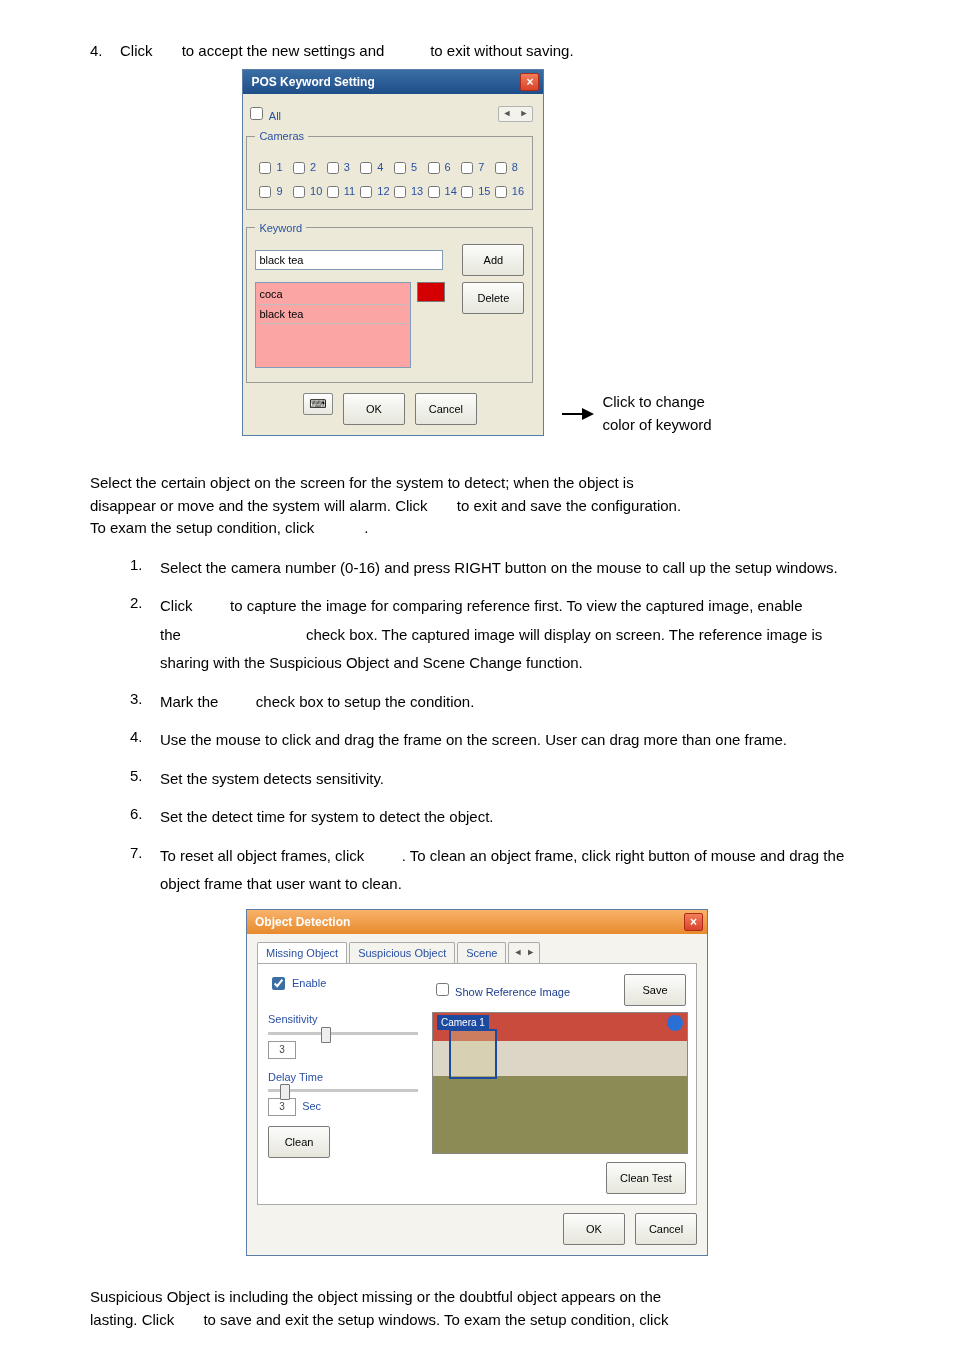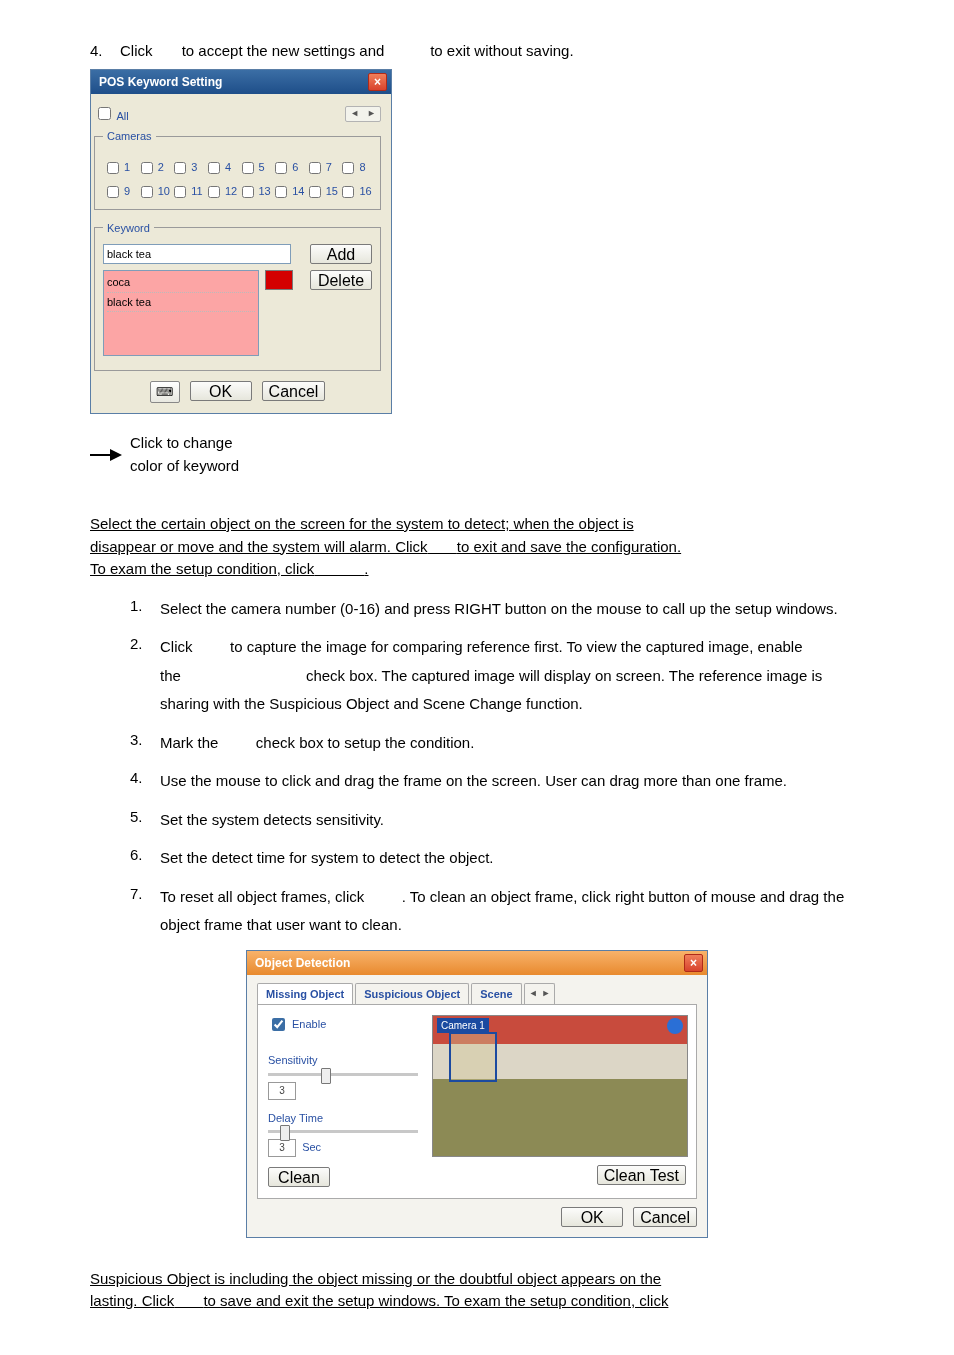--- a/index.html
+++ b/index.html
@@ -18,30 +18,29 @@
     display: flex;
     margin: 0 0 6px 0;
   }
   .num {
     min-width: 30px;
   }
   .indent-main { margin-left: 40px; }
   .step-list { margin-left: 40px; }
   .step-list .row { margin-bottom: 10px; }
   .step-list .step-text { flex: 1; line-height: 1.9; }
-  .para { margin: 16px 0 14px 0; text-decoration: underline; }
+  .para { margin: 16px 0 14px 0; }
 
   
   .dlg1-wrap {
     display: flex;
-    align-items: flex-start;
+    align-items: flex-end;
     justify-content: center;
     gap: 18px;
     margin: 6px 0 36px 0;
-    flex-direction: column;
   }
   .dlg1 {
     width: 300px;
     border: 1px solid #5a7ea6;
     background: #ece9d8;
     font-family: Tahoma, Arial, sans-serif;
     font-size: 11px;
     color: #000;
   }
   .titlebar {
@@ -111,24 +110,24 @@
     width: 180px;
     height: 18px;
     border: 1px solid #7f9db9;
     background: #fff;
     font-size: 11px;
     padding: 0 3px;
   }
   .kw-row { display: flex; align-items: center; justify-content: space-between; margin-bottom: 6px; }
   .winbtn {
     min-width: 62px;
-    height: 20px;
+    height: 32px;
     border: 1px solid #7a7a7a;
     background: linear-gradient(#fcfcfb,#e6e6dc);
-    font-size: 16px;
+    font-size: 11px;
     border-radius: 2px;
     cursor: pointer;
   }
   .kw-list-row { display:flex; gap:6px; align-items:flex-start; }
   .kw-list {
     width: 148px; height: 80px;
     border: 1px solid #7f9db9;
     background: #fca5a5;
     padding: 2px 3px;
   }
@@ -181,21 +180,21 @@
   }
   .closebox2 {
     width:17px;height:16px;
     background: linear-gradient(#f07f5a,#d8432d);
     border:1px solid #b02a18;
     color:#fff; display:flex; align-items:center; justify-content:center;
     font-weight:bold; font-size:12px; border-radius:2px;
   }
   .dlg2-body { padding:8px 10px 10px 10px; }
   .tabs2 {
-    display:flex; gap:2px; font-size:11px; color:#2950a3;font-weight:bold;
+    display:flex; gap:2px; font-size:11px; color:#2950a3;
   }
   .tab2 {
     border:1px solid #aaa; border-bottom:none;
     padding:2px 8px; background:#f4f3ee;
     border-radius:2px 2px 0 0;
   }
   .tab2.active { background:#fff; }
   .tab-nav {
     border:1px solid #aaa; border-bottom:none;
     padding:0 4px; display:flex; gap:4px; align-items:center;
@@ -407,20 +406,27 @@
           <div class="slider">
               <span class="thumb" style="left:8%"></span>
             </div>
           <span class="valbox">3</span>
           &nbsp;<span>Sec</span>
           <div class="grpClean">
             <button class="winbtn">Clean</button>
           </div>
         </div>
         <div class="rightcol">
+          <div class="ref-row">
+            <label>
+              <input type="checkbox" style="">
+              <span class="blue">Show Reference Image</span>
+            </label>
+            <button class="winbtn">Save</button>
+          </div>
           <div class="scene">
             <span class="camlabel">Camera 1</span>
             <span class="g"></span>
             <span class="frame1"></span>
           </div>
           <div class="btm-row">
             <button class="winbtn" style="min-width:80px">Clean Test</button>
           </div>
         </div>
       </div>

